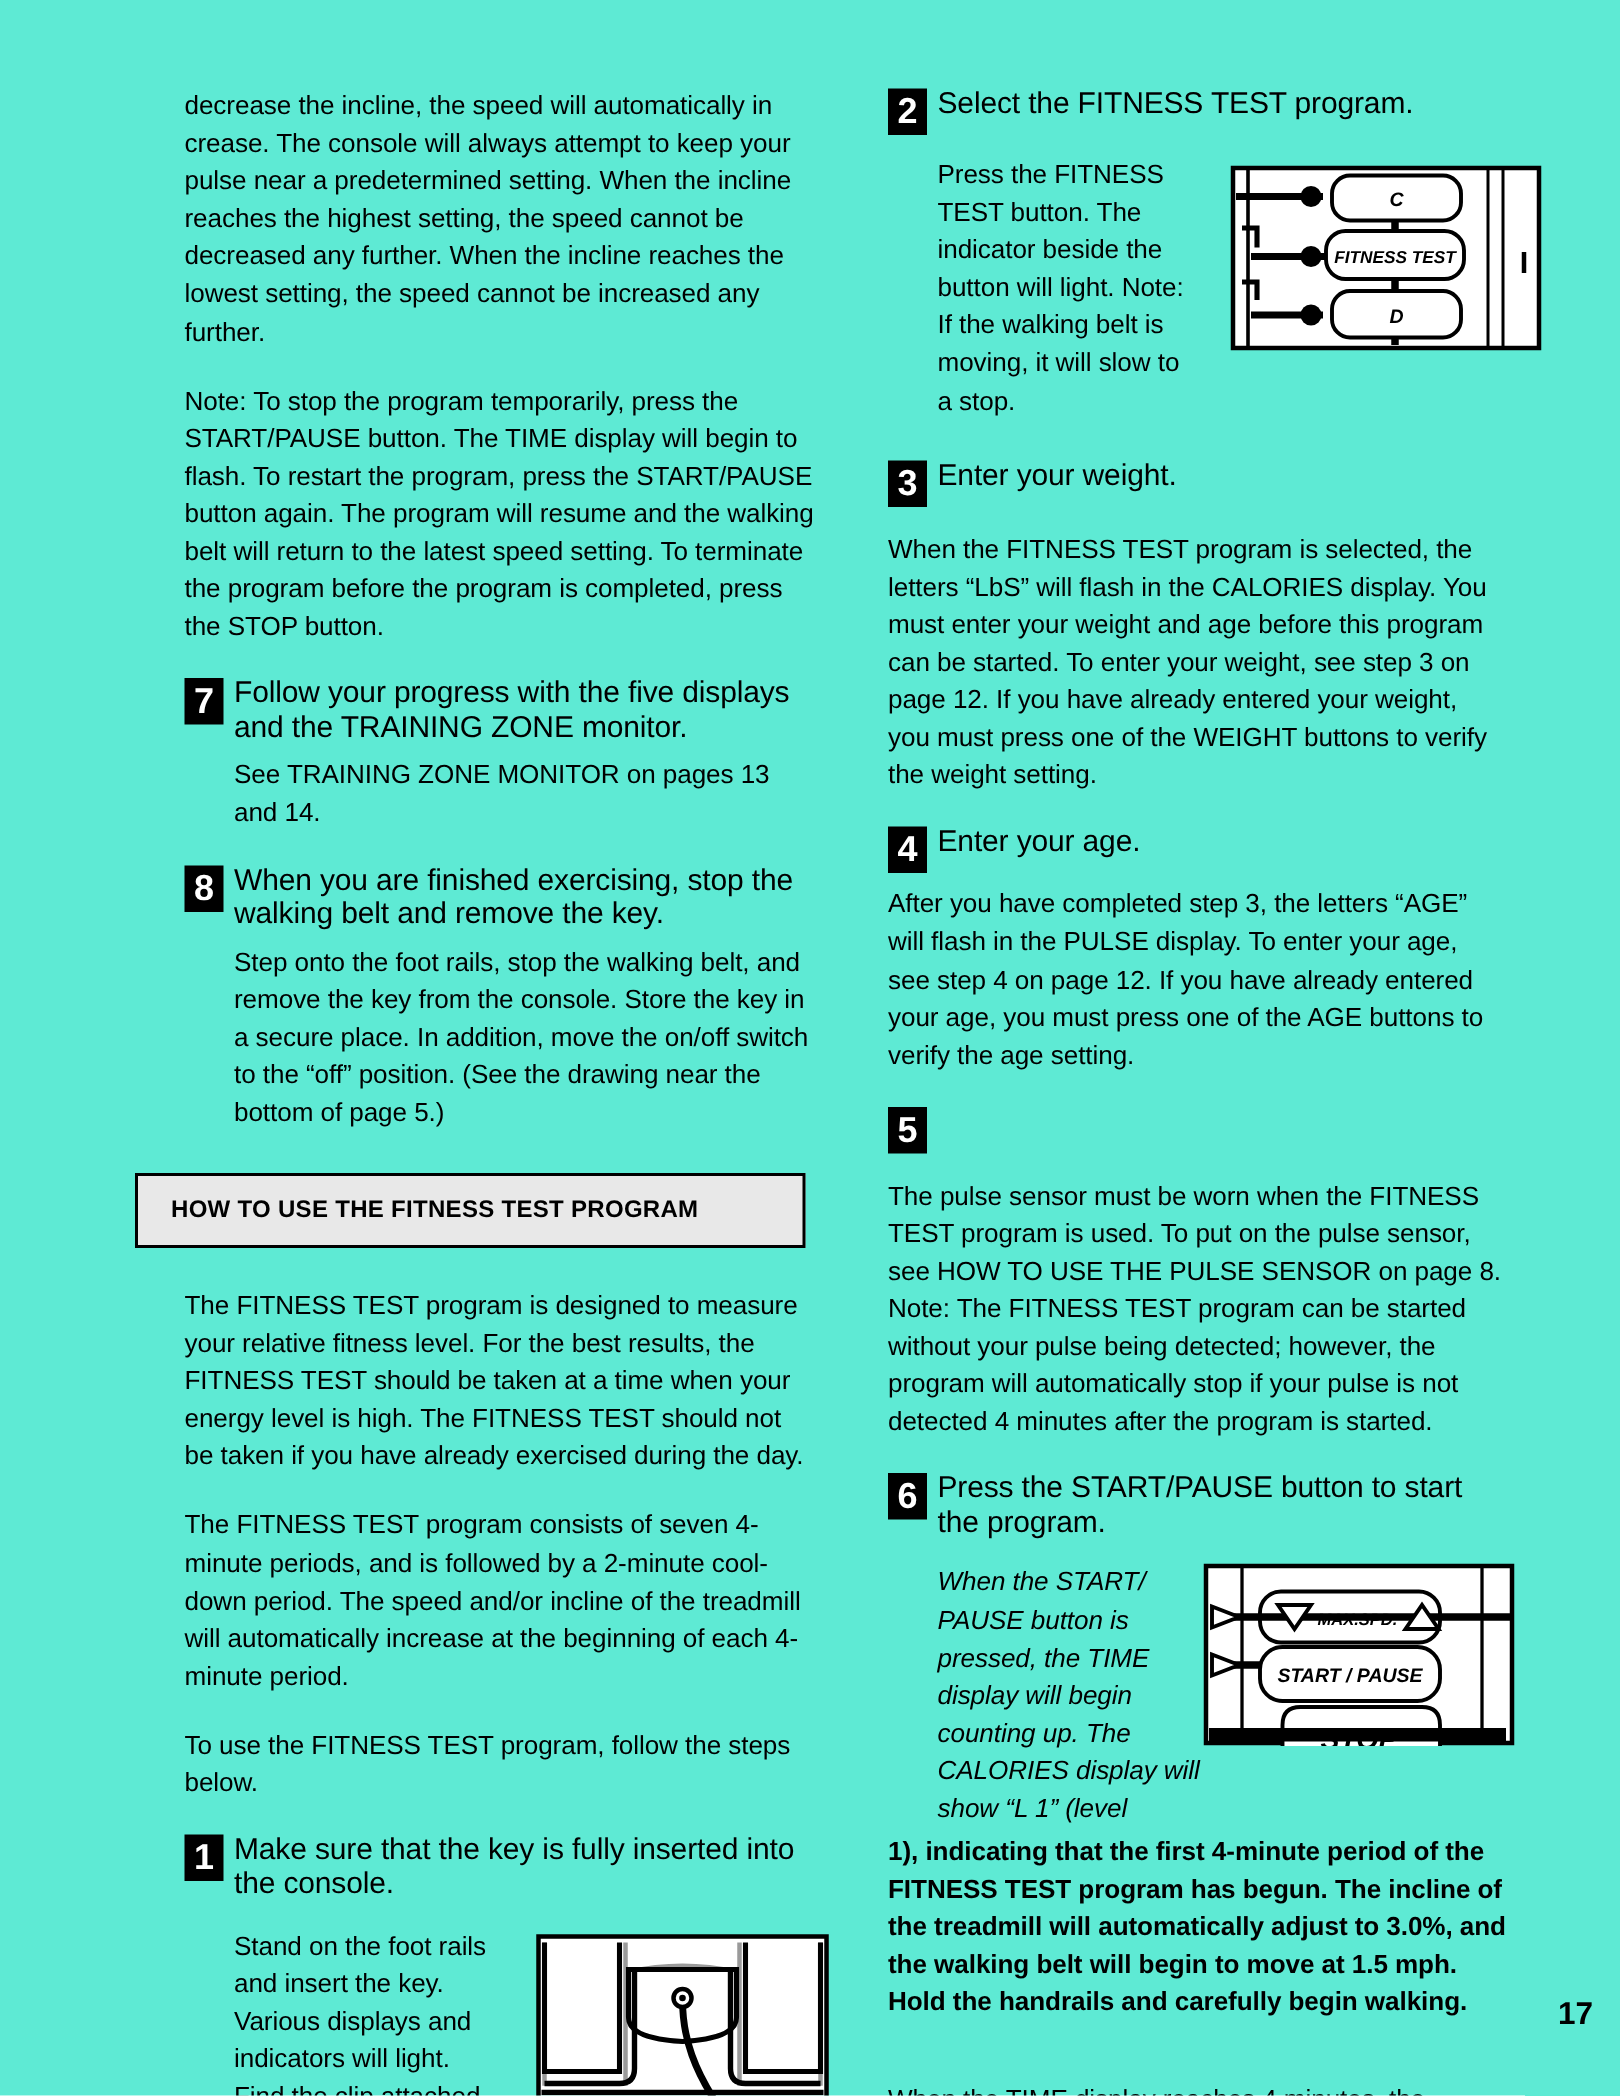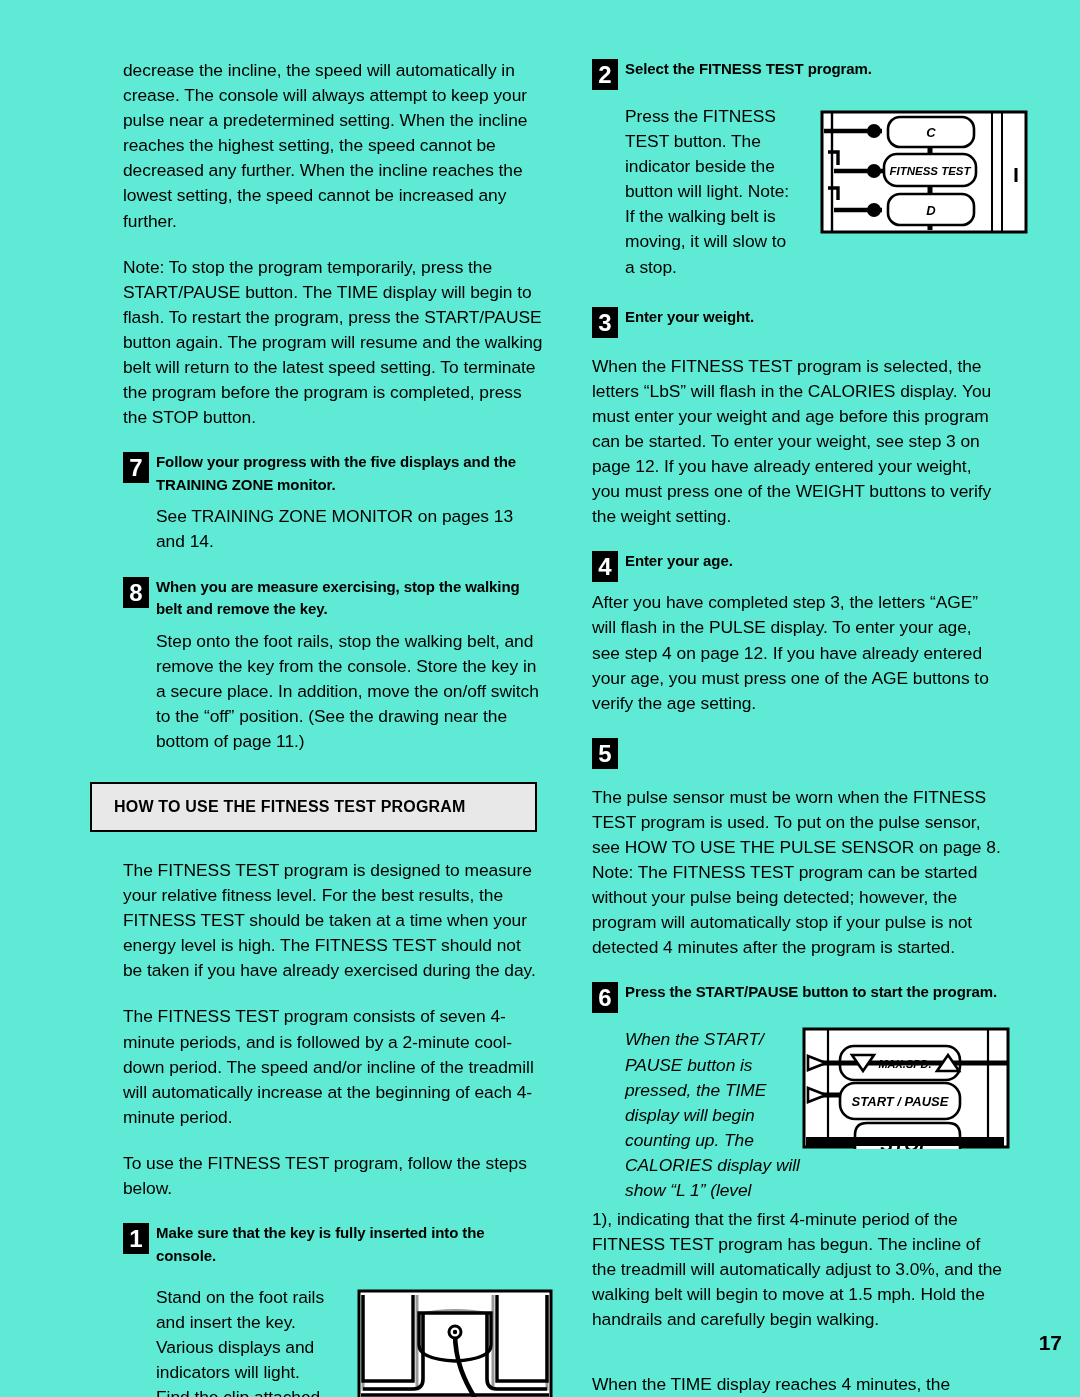--- a/index.html
+++ b/index.html
@@ -55,22 +55,22 @@
     height: 31px;
     background: #000000;
     color: #ffffff;
     font-size: 24px;
     font-weight: bold;
     line-height: 31px;
     text-align: center;
     font-family: "Liberation Sans", sans-serif;
   }
   .step-title {
-    font-size: 15px;
-    font-weight: bold;
+    font-size: 20px;
+    font-weight: normal;
     line-height: 22.5px;
     display: block;
     letter-spacing: -0.1px;
   }
 
   
   .step-para {
     margin: 18px 0 21px 0;
     font-size: 17.4px;
     line-height: 25.1px;
@@ -132,23 +132,23 @@
     <p class="body">Note: To stop the program temporarily, press the START/PAUSE button. The TIME display will begin to flash. To restart the program, press the START/PAUSE button again. The program will resume and the walking belt will return to the latest speed setting. To terminate the program before the program is completed, press the STOP button.</p>
 
     <div class="step">
       <span class="step-num">7</span>
       <span class="step-title">Follow your progress with the five displays and the TRAINING ZONE monitor.</span>
     </div>
     <p class="body step-para indent">See TRAINING ZONE MONITOR on pages 13 and 14.</p>
 
     <div class="step">
       <span class="step-num">8</span>
-      <span class="step-title">When you are measure exercising, stop the walking belt and remove the key.</span>
-    </div>
-    <p class="body step-para indent">Step onto the foot rails, stop the walking belt, and remove the key from the console. Store the key in a secure place. In addition, move the on/off switch to the “off” position. (See the drawing near the bottom of page 11.)</p>
+      <span class="step-title">When you are finished exercising, stop the walking belt and remove the key.</span>
+    </div>
+    <p class="body step-para indent">Step onto the foot rails, stop the walking belt, and remove the key from the console. Store the key in a secure place. In addition, move the on/off switch to the “off” position. (See the drawing near the bottom of page 5.)</p>
 
     <div class="banner">HOW TO USE THE FITNESS TEST PROGRAM</div>
 
     <p class="body">The FITNESS TEST program is designed to measure your relative fitness level. For the best results, the FITNESS TEST should be taken at a time when your energy level is high. The FITNESS TEST should not be taken if you have already exercised during the day.</p>
     <p class="body">The FITNESS TEST program consists of seven 4-minute periods, and is followed by a 2-minute cool-down period. The speed and/or incline of the treadmill will automatically increase at the beginning of each 4-minute period.</p>
     <p class="body">To use the FITNESS TEST program, follow the steps below.</p>
 
     <div class="step">
       <span class="step-num">1</span>
       <span class="step-title">Make sure that the key is fully inserted into the console.</span>
@@ -271,21 +271,21 @@
           <text class="fig-label" x="98" y="79" font-size="13" text-anchor="middle" fill="#000">START / PAUSE</text>
 
           <path d="M53 122 L53 108 Q53 96 65 96 L146 96 Q158 96 158 108 L158 122" fill="#ffffff" stroke="#000" stroke-width="2.6"></path>
           <text class="fig-label" x="104" y="124" font-size="19" font-weight="bold" text-anchor="middle" fill="#000">STOP</text>
 
           <rect x="4" y="110" width="198" height="9" fill="#000"></rect>
         </svg>
       </div>
     </div>
 
-    <p class="body" style="margin-top:4px; margin-bottom:39px;">1), indicating that the first 4-minute period of the FITNESS TEST program has begun. The incline of the treadmill will automatically adjust to 3.0%, and the walking belt will begin to move at 1.5 mph. Hold the handrails and carefully begin walking.</p>
+    <p class="body" style="margin-top:4px; margin-bottom:39px;font-weight:bold;">1), indicating that the first 4-minute period of the FITNESS TEST program has begun. The incline of the treadmill will automatically adjust to 3.0%, and the walking belt will begin to move at 1.5 mph. Hold the handrails and carefully begin walking.</p>
 
     <p class="body">When the TIME display reaches 4 minutes, the CALORIES display will show “L 2,” indicating that the second 4-minute period has begun. The incline will increase to 4%, and the speed will increase to 2.5 mph. At the beginning of each 4-minute period,</p>
 
   </div>
 
   <div class="page-number">17</div>
 
 </div>
 
 </body></html>

